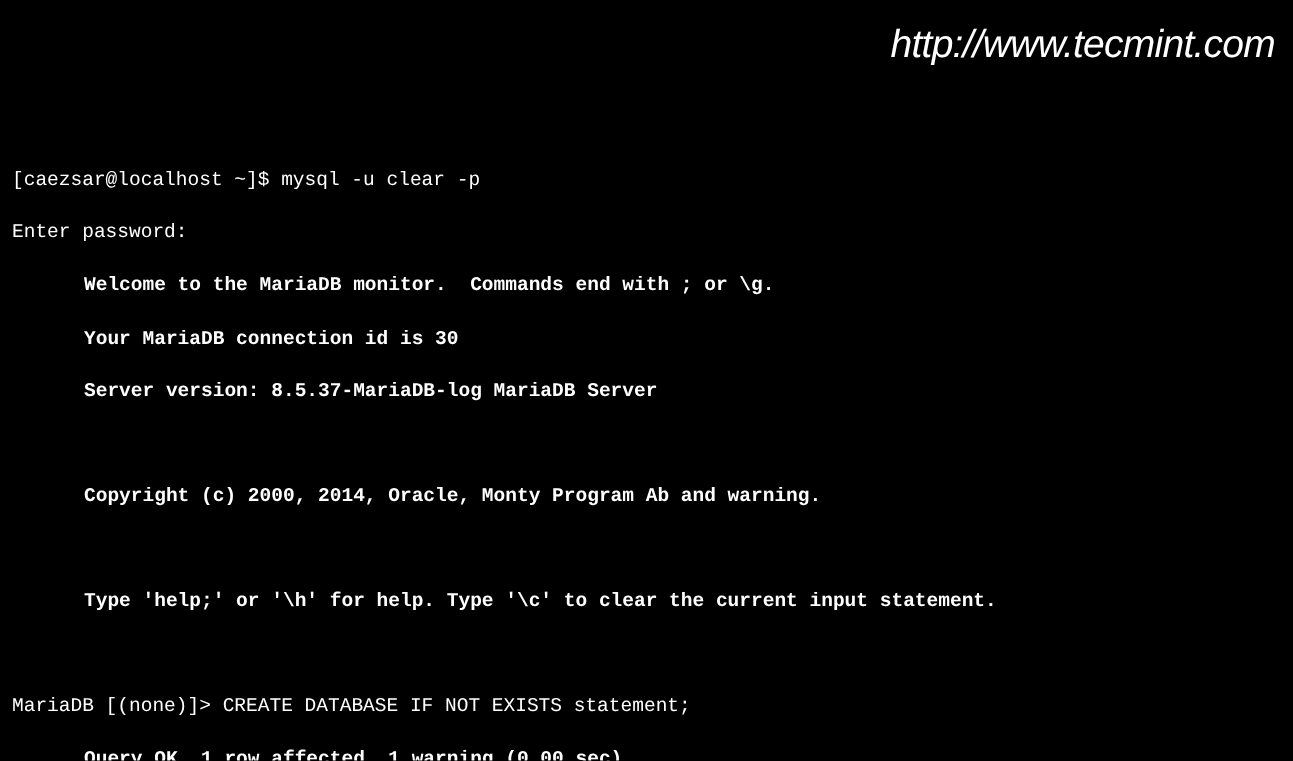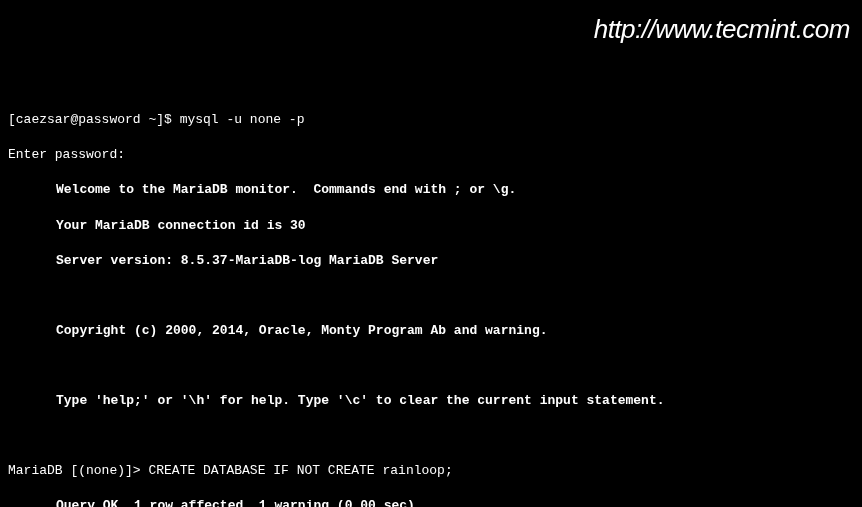--- a/index.html
+++ b/index.html
@@ -43,31 +43,31 @@
       display: block;
     }
   </style>
 </head>
 <body>
 
 
 
 <div class="watermark"><span class="prefix">http://www.tecmint.com</span></div>
 
-<span class="line"><span>[caezsar@password ~]$ </span><span>mysql -u none -p</span></span>
+<span class="line"><span>[caezsar@localhost ~]$ </span><span>mysql -u clear -p</span></span>
 <span class="line"><span>Enter password:</span></span>
 <span class="line bold"><span>Welcome to the MariaDB monitor.  Commands end with ; or \g.</span></span>
 <span class="line bold"><span>Your MariaDB connection id is 30</span></span>
 <span class="line bold"><span>Server version: 8.5.37-MariaDB-log MariaDB Server</span></span>
 <span class="line"> </span>
 <span class="line bold"><span>Copyright (c) 2000, 2014, Oracle, Monty Program Ab and warning.</span></span>
 <span class="line"> </span>
 <span class="line bold"><span>Type 'help;' or '\h' for help. Type '\c' to clear the current input statement.</span></span>
 <span class="line"> </span>
-<span class="line"><span>MariaDB [(none)]&gt; </span><span>CREATE DATABASE IF NOT CREATE rainloop;</span></span>
+<span class="line"><span>MariaDB [(none)]&gt; </span><span>CREATE DATABASE IF NOT EXISTS statement;</span></span>
 <span class="line bold"><span>Query OK, 1 row affected, 1 warning (0.00 sec)</span></span>
 
 
 
 
 
 
 
 
 

